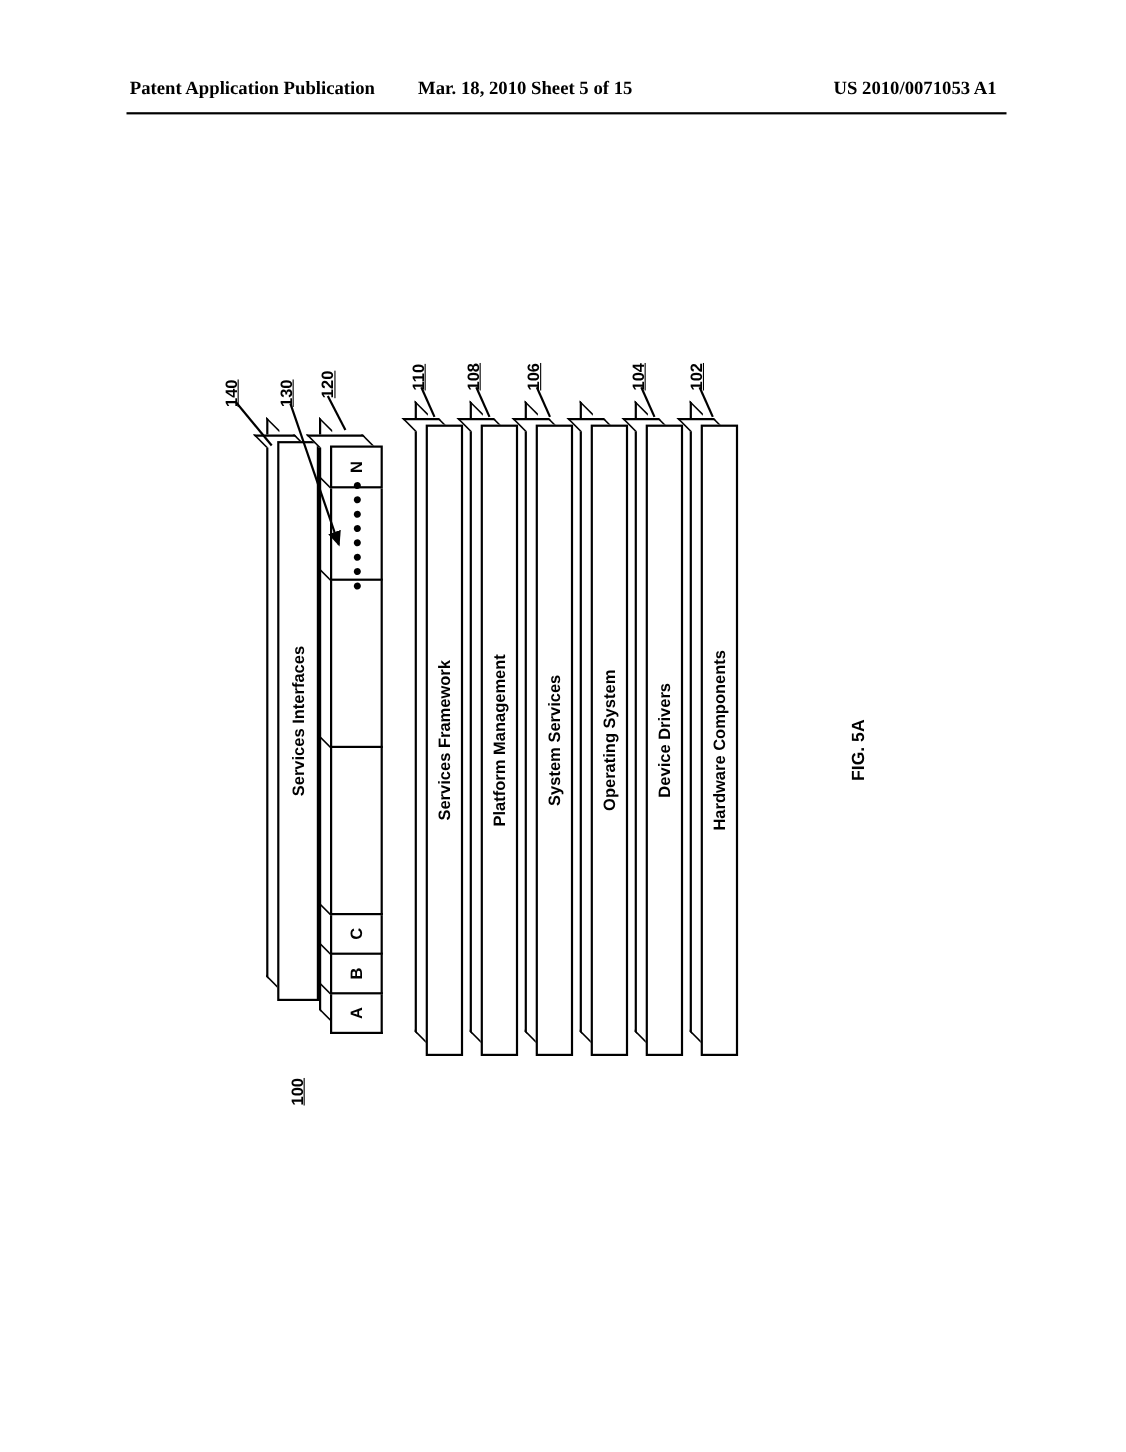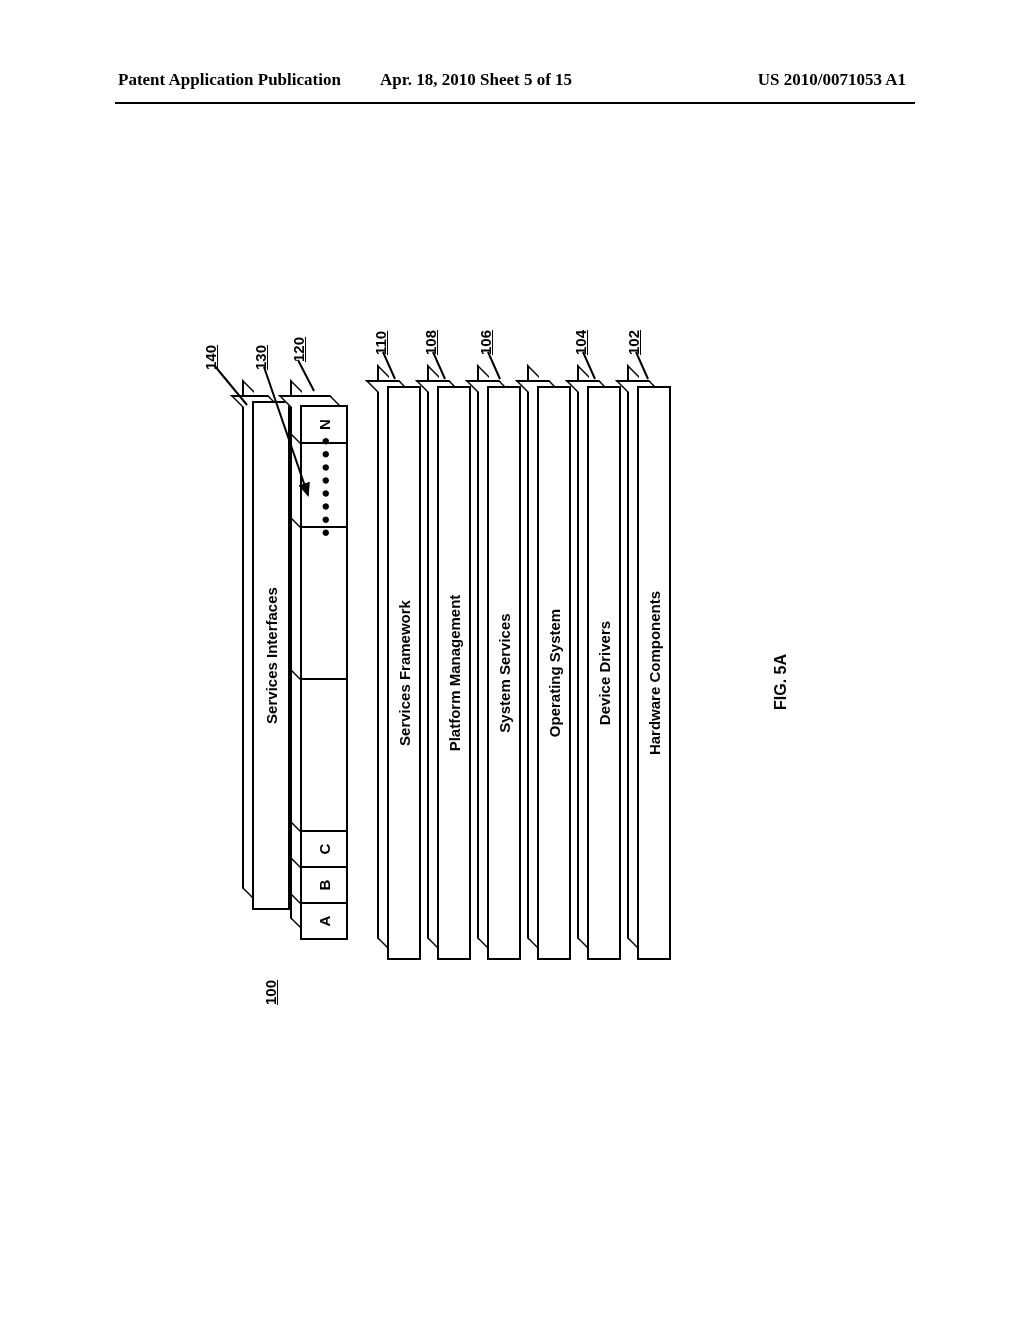--- a/index.html
+++ b/index.html
@@ -122,21 +122,21 @@
   }
 
 </style>
 </head>
 <body>
 
 <div class="page">
 
   <div class="header">
     <div class="header-left">Patent Application Publication</div>
-    <div class="header-center">Apr. 18, 2010  Sheet 5 of 15</div>
+    <div class="header-center">Mar. 18, 2010  Sheet 5 of 15</div>
     <div class="header-right">US 2010/0071053 A1</div>
   </div>
   <div class="header-rule"></div>
 
   <div class="rotwrap">
     <div class="rotinner">
       <div style="position:relative; left:-310px; top:-300px; width:620px; height:620px; font-family:Arial,Helvetica,sans-serif; font-weight:bold;">
 
         <div class="bar3d" style="left:60px; top:40px; width:505px; height:34px;">
           <div class="top"></div>

